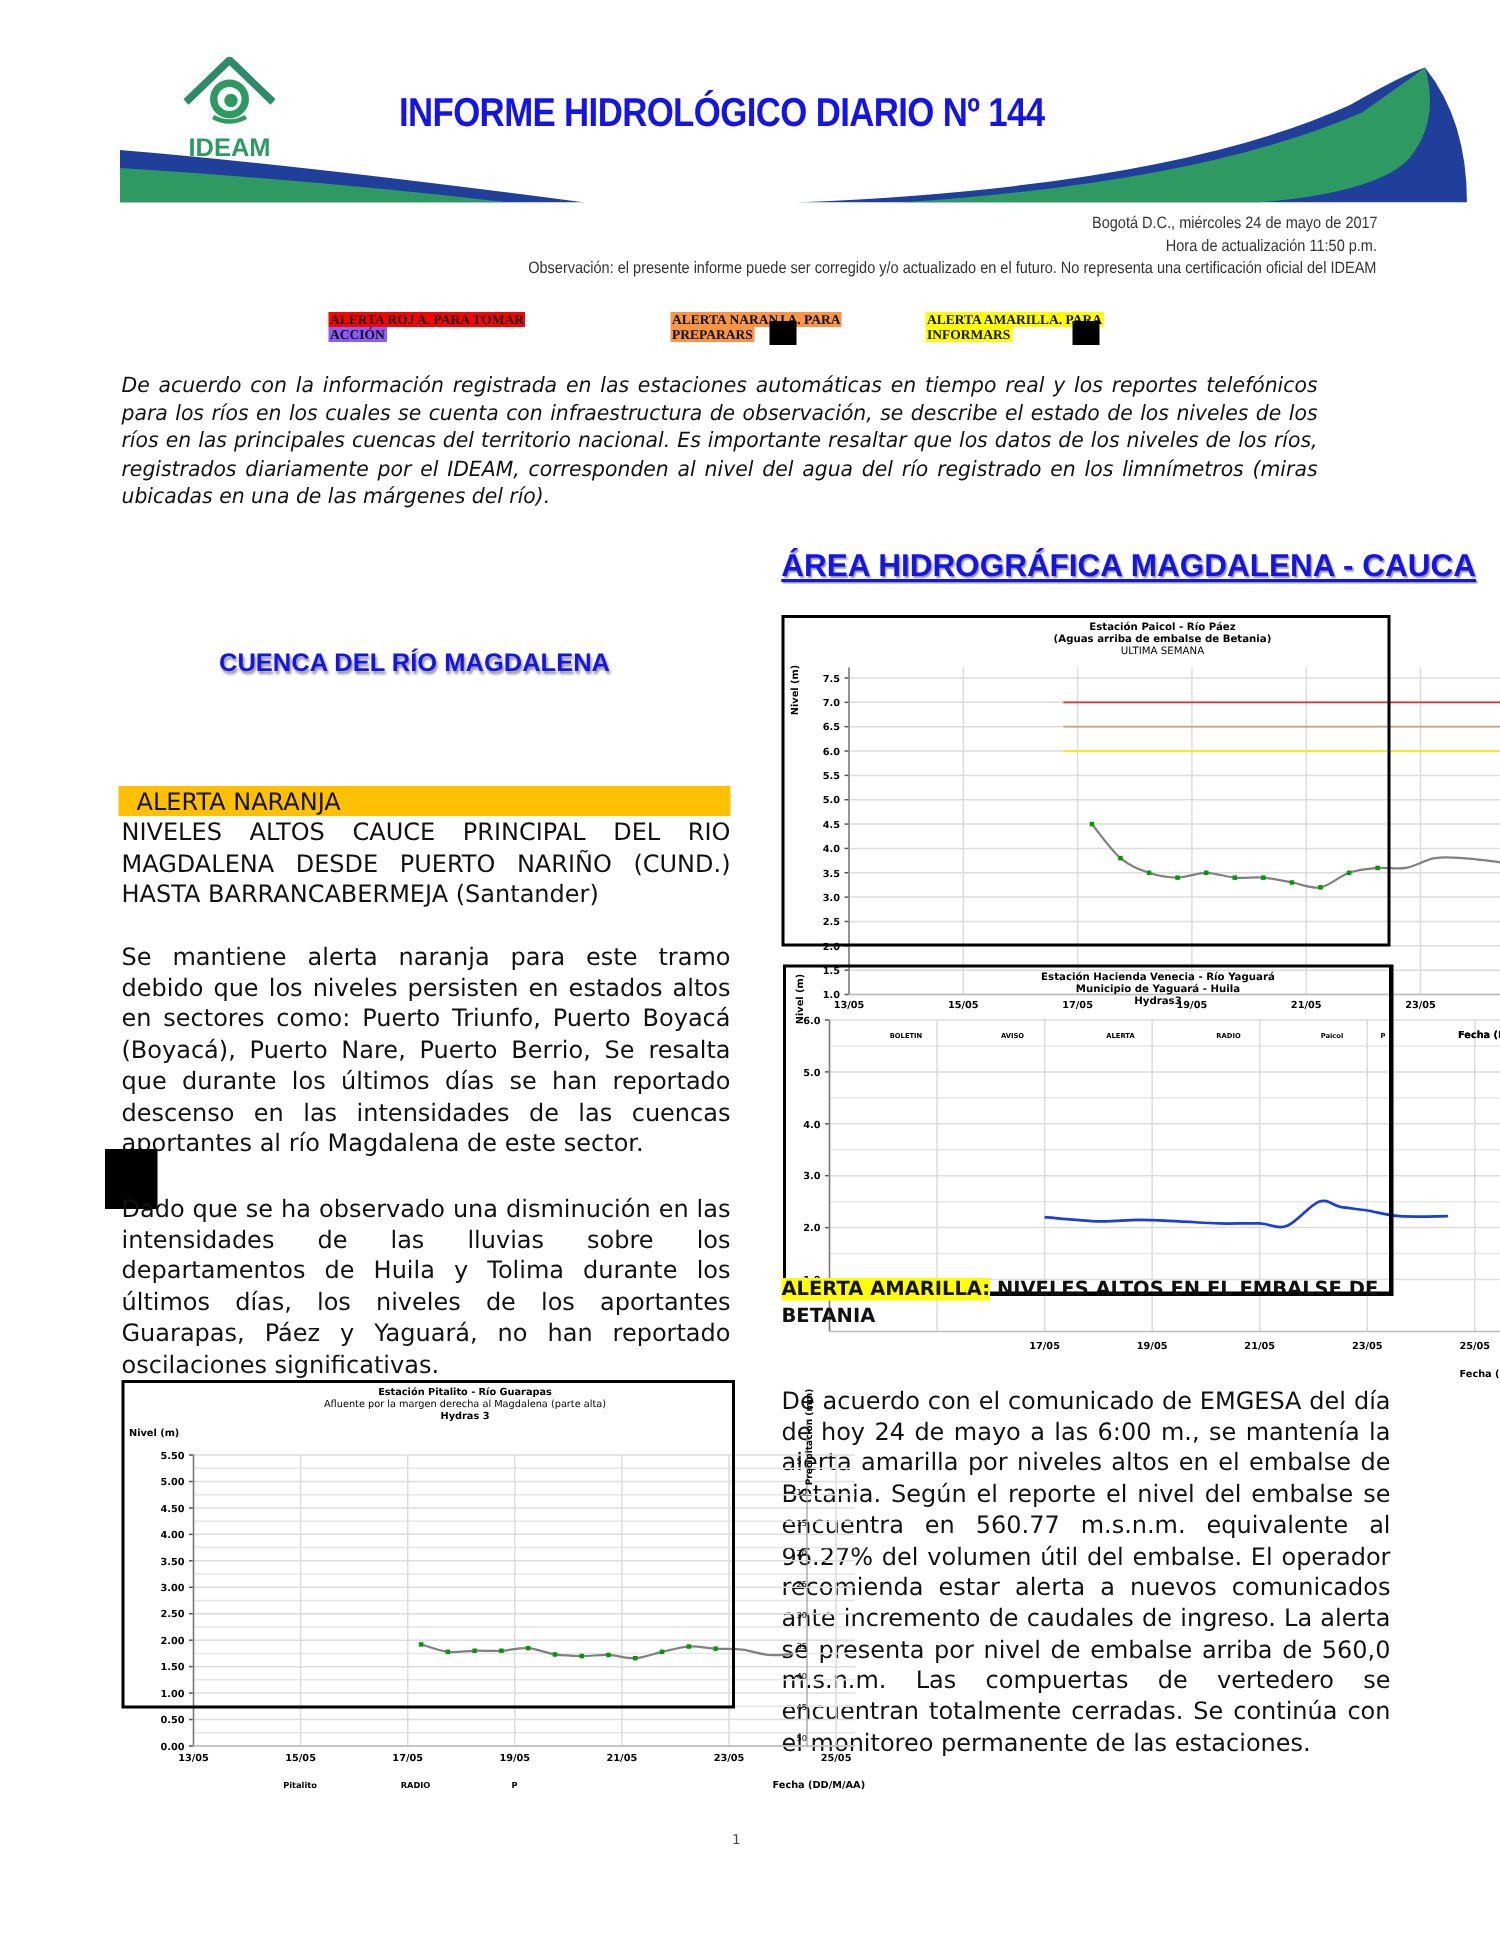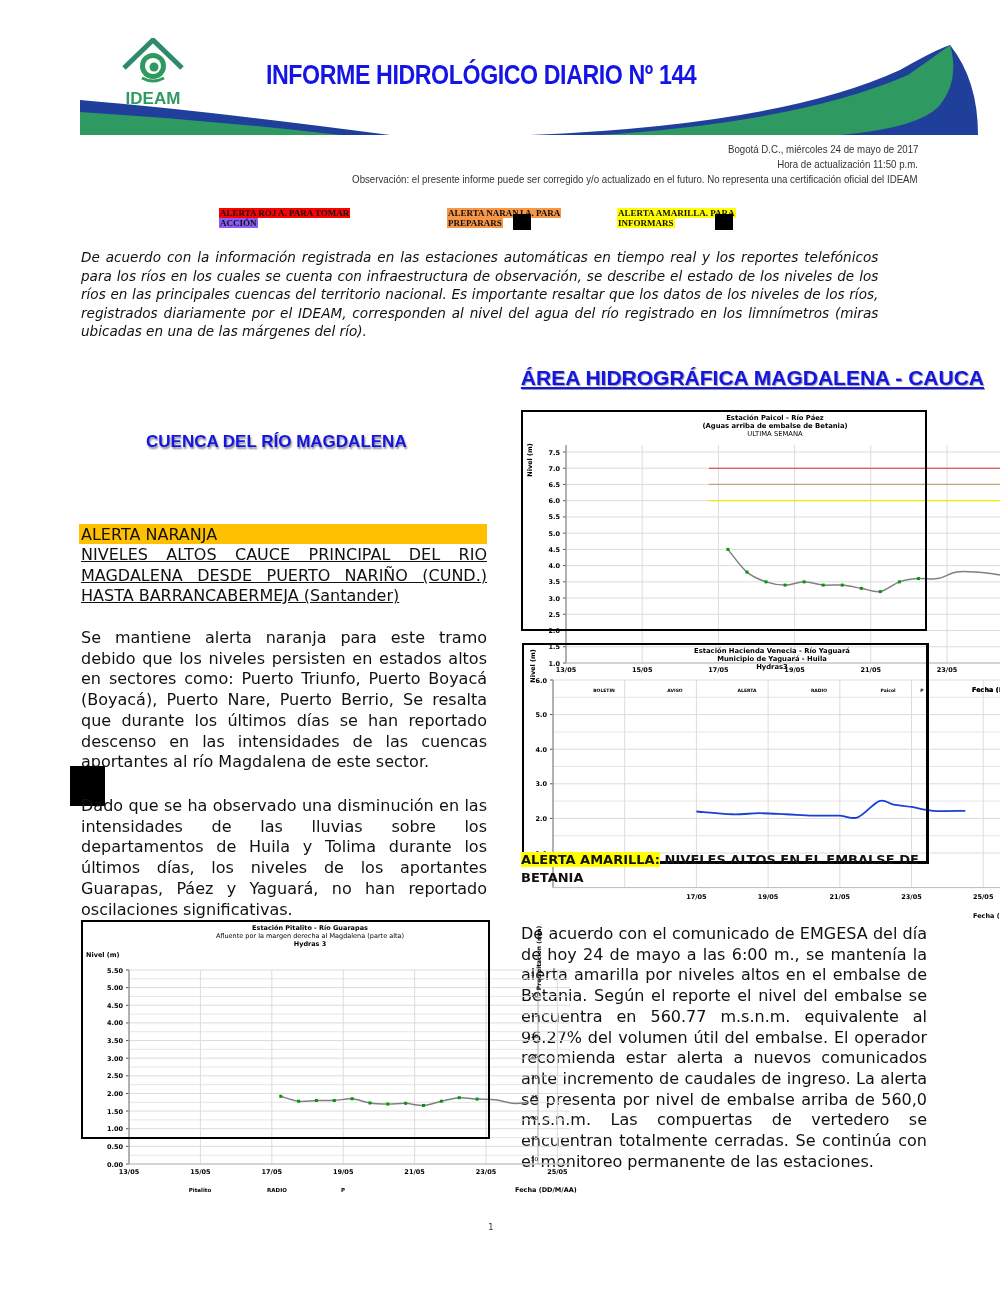--- a/index.html
+++ b/index.html
@@ -8,21 +8,21 @@
   #banner{left:80px;top:40px;width:898px;height:95px;}
   #title{left:266px;top:60px;font-family:"Liberation Sans",sans-serif;font-weight:bold;font-size:27px;color:#1414e6;letter-spacing:-0.5px;transform:scaleX(0.86);transform-origin:left top;white-space:nowrap;}
   .meta{right:82px;font-family:"Liberation Sans",sans-serif;font-size:11px;color:#333;text-align:right;white-space:nowrap;transform:scaleX(0.88);transform-origin:right top;}
   .legend{font-family:Liberation Serif, serif;font-weight:bold;font-size:9px;line-height:10px;text-align:left;white-space:nowrap;}
   .legend span{padding:0 1px;}
   .blk{background:#000;}
   #intro{left:81px;top:248px;width:822px;font-family:"DejaVu Sans",sans-serif;font-style:italic;font-size:14px;line-height:18.5px;text-align:justify;transform:scaleX(0.97);transform-origin:left top;}
   #area-title{left:0;width:984px;top:366px;text-align:right;font-family:"Liberation Sans",sans-serif;font-weight:bold;font-size:21px;color:#1414e6;text-decoration:underline;text-shadow:1px 1px 1px #999;}
   .h2{font-family:"Liberation Sans",sans-serif;font-weight:bold;font-size:17px;color:#1414e6;text-shadow:1px 2px 2px #888;}
   .col{font-family:"DejaVu Sans",sans-serif;font-size:16px;line-height:20.7px;text-align:justify;}
-  #alert-orange{left:79px;top:524px;width:408px;height:20px;background:#ffc000;font-size:16px;line-height:21px;padding-left:2px;box-sizing:border-box;}
+  #alert-orange{left:79px;top:524px;width:408px;height:20px;background:#ffc000;font-size:16px;line-height:21px;padding-left:12px;box-sizing:border-box;}
   .chartbox{border:2px solid #000;background:transparent;}
   svg text{font-family:"DejaVu Sans",sans-serif;}
   #yellow-head{left:521px;top:851px;width:406px;font-family:"DejaVu Sans",sans-serif;font-weight:bold;font-size:13px;line-height:18px;}
   #yellow-head .hl{background:#ffff00;}
   #embalse-text{left:521px;top:924px;width:406px;}
   #pagenum{left:488px;top:1222px;font-size:9px;color:#444;}
 </style>
 </head>
 <body>
 
@@ -66,21 +66,21 @@
 <div class="abs blk" style="left:715px;top:214px;width:18px;height:16px;"></div>
 
 <div id="intro" class="abs">De acuerdo con la información registrada en las estaciones automáticas en tiempo real y los reportes telefónicos para los ríos en los cuales se cuenta con infraestructura de observación, se describe el estado de los niveles de los ríos en las principales cuencas del territorio nacional. Es importante resaltar que los datos de los niveles de los ríos, registrados diariamente por el IDEAM, corresponden al nivel del agua del río registrado en los limnímetros (miras ubicadas en una de las márgenes del río).</div>
 
 <div id="area-title" class="abs">ÁREA HIDROGRÁFICA MAGDALENA - CAUCA</div>
 
 <div class="abs h2" style="left:146px;top:412px;margin-top:20px;">CUENCA DEL RÍO MAGDALENA</div>
 <div class="abs h2" style="left:81px;top:478px;margin-top:46px;">CUENCA ALTA</div>
 
 <div id="alert-orange" class="abs">ALERTA NARANJA</div>
-<div class="abs col" style="left:81px;top:545px;width:406px;text-decoration:underline;">NIVELES ALTOS CAUCE PRINCIPAL DEL RIO MAGDALENA DESDE PUERTO NARIÑO (CUND.) HASTA BARRANCABERMEJA (Santander)</div>
+<div class="abs col" style="left:81px;top:545px;width:406px;">NIVELES ALTOS CAUCE PRINCIPAL DEL RIO MAGDALENA DESDE PUERTO NARIÑO (CUND.) HASTA BARRANCABERMEJA (Santander)</div>
 <div class="abs col" style="left:81px;top:628px;width:406px;">Se mantiene alerta naranja para este tramo debido que los niveles persisten en estados altos en sectores como: Puerto Triunfo, Puerto Boyacá (Boyacá),  Puerto Nare, Puerto Berrio, Se resalta que durante los últimos días se han reportado descenso en las intensidades de las cuencas aportantes al río Magdalena de este sector.</div>
 <div class="abs blk" style="left:70px;top:766px;width:35px;height:40px;"></div>
 <div class="abs col" style="left:81px;top:796px;width:406px;">Dado que se ha observado una disminución en las intensidades de las lluvias sobre los departamentos de Huila y Tolima durante los últimos días, los niveles de los aportantes Guarapas, Páez y Yaguará, no han reportado oscilaciones significativas.</div>
 
 <svg class="abs" id="chart1" style="left:510px;top:400px;" width="490" height="300">
     <text x="265" y="20" text-anchor="middle" font-size="6.8" font-weight="bold">Estación Paicol - Río Páez</text>
     <text x="265" y="28" text-anchor="middle" font-size="6.8" font-weight="bold">(Aguas arriba de embalse de Betania)</text>
     <text x="265" y="36" text-anchor="middle" font-size="6.8" font-weight="normal">ULTIMA SEMANA</text>
     <line x1="56" x2="490" y1="52" y2="52" stroke="#dcdcdc" stroke-width="1"></line>
     <text x="50" y="54.5" text-anchor="end" font-size="6.5" font-weight="bold">7.5</text>

